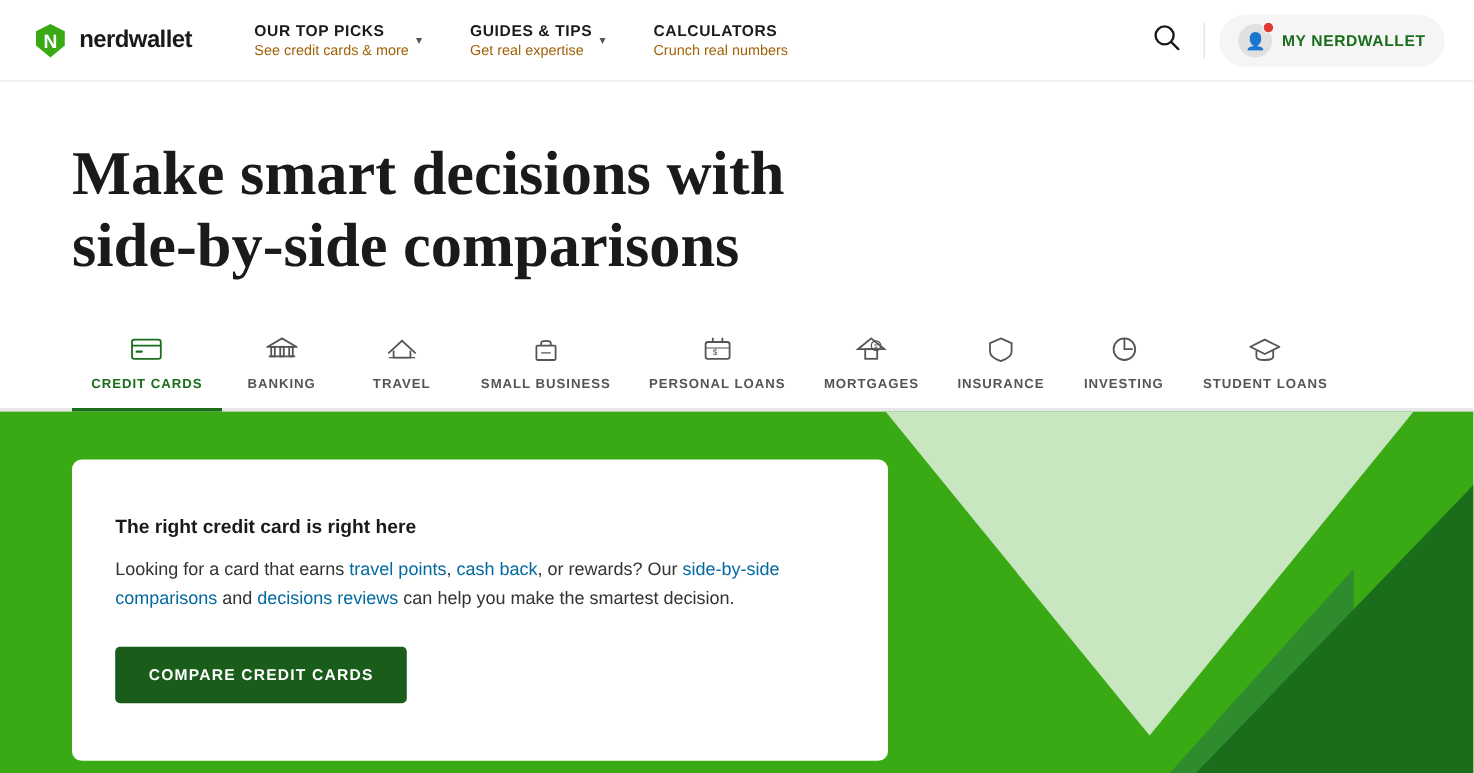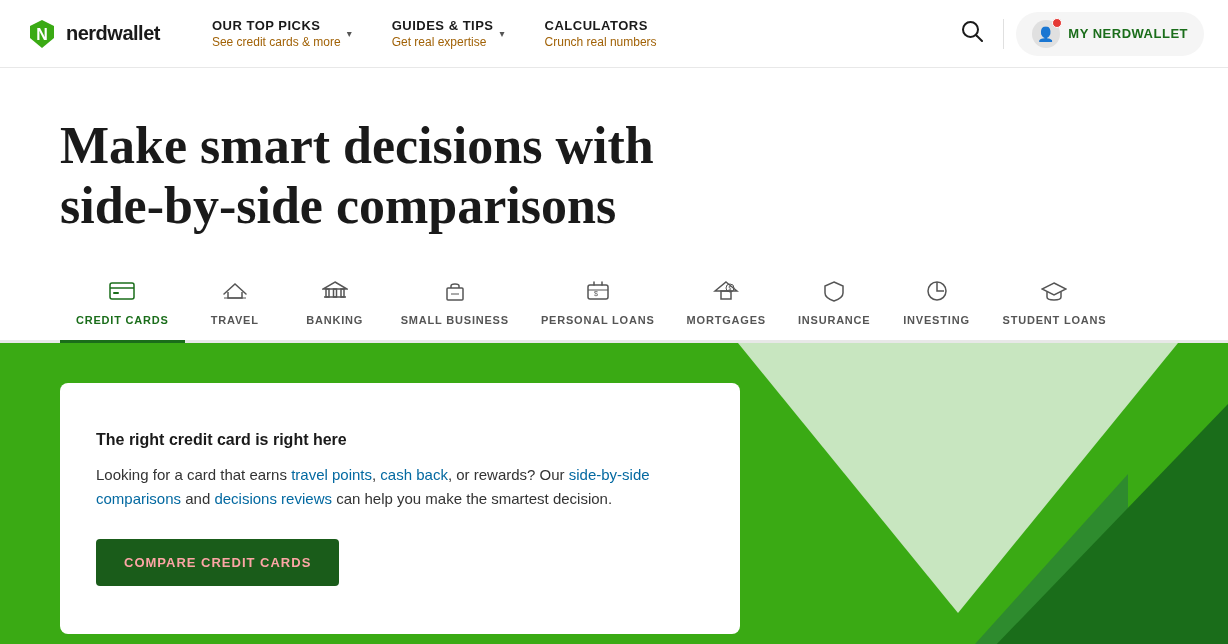--- a/index.html
+++ b/index.html
@@ -195,21 +195,21 @@
       color: #333;
       line-height: 1.6;
       margin-bottom: 28px;
     }
     .green-card-body a {
       color: #0369a1;
       text-decoration: none;
     }
     .compare-btn {
       background: #1a5c1a;
-      color: #fca5a5;
+      color: #ffffff;
       border: none;
       border-radius: 4px;
       padding: 16px 28px;
       font-size: 13px;
       font-weight: 700;
       letter-spacing: 1px;
       text-transform: uppercase;
       cursor: pointer;
     }
     
@@ -319,38 +319,38 @@
         <rect x="1" y="3" width="24" height="16" rx="2" stroke="#1a6d1a" stroke-width="1.5"></rect>
         <line x1="1" y1="8" x2="25" y2="8" stroke="#1a6d1a" stroke-width="1.5"></line>
         <rect x="4" y="12" width="6" height="2" rx="1" fill="#1a6d1a"></rect>
       </svg>
     </span>
     <span class="cat-label">CREDIT CARDS</span>
   </div>
   <div class="cat-item">
     <span class="cat-icon">
       <svg width="26" height="22" viewBox="0 0 26 22" fill="none" xmlns="http://www.w3.org/2000/svg">
-        <path d="M2 14 L13 4 L24 14" stroke="#555" stroke-width="1.5" fill="none" stroke-linecap="round"></path>
-        <path d="M6 12 L6 18 L20 18 L20 12" stroke="#555" stroke-width="1.5" fill="none"></path>
-        <line x1="2" y1="18" x2="24" y2="18" stroke="#555" stroke-width="1"></line>
-      </svg>
-    </span>
-    <span class="cat-label">TRAVEL</span>
-  </div>
-  <div class="cat-item">
-    <span class="cat-icon">
-      <svg width="26" height="22" viewBox="0 0 26 22" fill="none" xmlns="http://www.w3.org/2000/svg">
         <polygon points="13,2 25,9 1,9" stroke="#555" stroke-width="1.5" fill="none"></polygon>
         <rect x="4" y="9" width="3" height="8" stroke="#555" stroke-width="1.5"></rect>
         <rect x="11.5" y="9" width="3" height="8" stroke="#555" stroke-width="1.5"></rect>
         <rect x="19" y="9" width="3" height="8" stroke="#555" stroke-width="1.5"></rect>
         <line x1="2" y1="17" x2="24" y2="17" stroke="#555" stroke-width="1.5"></line>
       </svg>
     </span>
     <span class="cat-label">BANKING</span>
+  </div>
+  <div class="cat-item">
+    <span class="cat-icon">
+      <svg width="26" height="22" viewBox="0 0 26 22" fill="none" xmlns="http://www.w3.org/2000/svg">
+        <path d="M2 14 L13 4 L24 14" stroke="#555" stroke-width="1.5" fill="none" stroke-linecap="round"></path>
+        <path d="M6 12 L6 18 L20 18 L20 12" stroke="#555" stroke-width="1.5" fill="none"></path>
+        <line x1="2" y1="18" x2="24" y2="18" stroke="#555" stroke-width="1"></line>
+      </svg>
+    </span>
+    <span class="cat-label">TRAVEL</span>
   </div>
   <div class="cat-item">
     <span class="cat-icon">
       <svg width="26" height="22" viewBox="0 0 26 22" fill="none" xmlns="http://www.w3.org/2000/svg">
         <rect x="5" y="8" width="16" height="12" rx="1" stroke="#555" stroke-width="1.5"></rect>
         <path d="M9 8 L9 6 Q9 4 13 4 Q17 4 17 6 L17 8" stroke="#555" stroke-width="1.5" fill="none"></path>
         <line x1="9" y1="14" x2="17" y2="14" stroke="#555" stroke-width="1"></line>
       </svg>
     </span>
     <span class="cat-label">SMALL BUSINESS</span>

